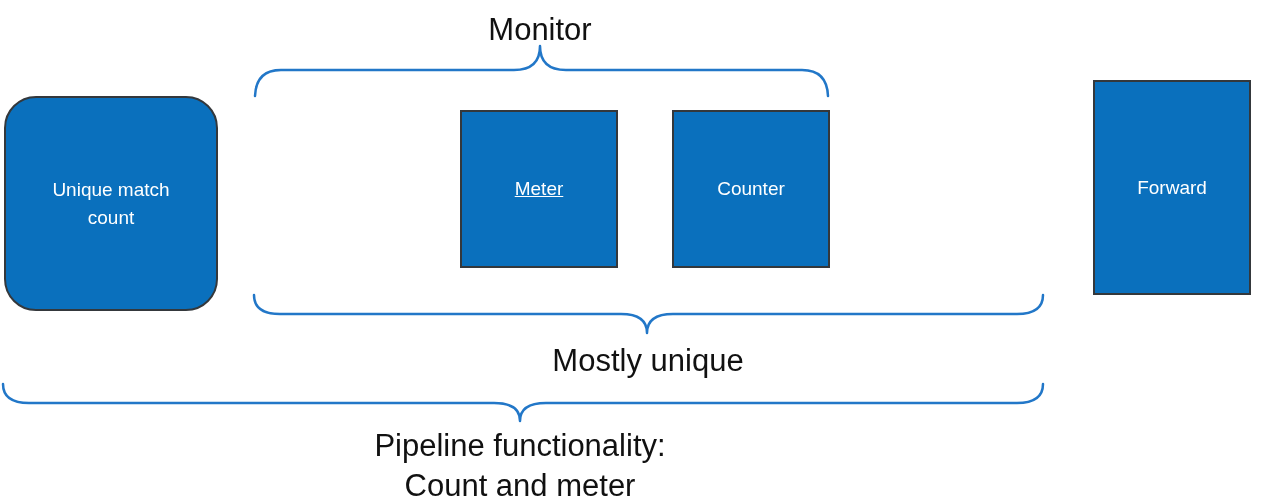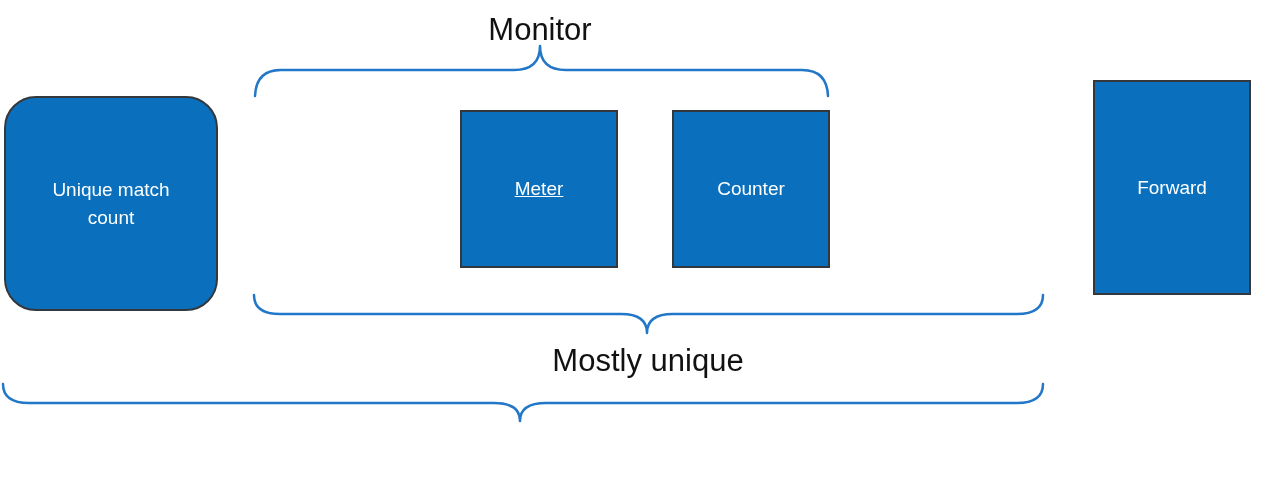--- a/index.html
+++ b/index.html
@@ -83,14 +83,18 @@
   </div>
   <div class="box counter">
     <span class="lbl">Counter</span>
   </div>
   <div class="box forward">
     <span class="lbl">Forward</span>
   </div>
 
   <div class="outlabel mostly">Mostly unique</div>
 
+  <div class="outlabel pipeline">
+    <div>Pipeline functionality:</div>
+    <div>Count and meter</div>
+  </div>
 
 </div>
 
 </body></html>

